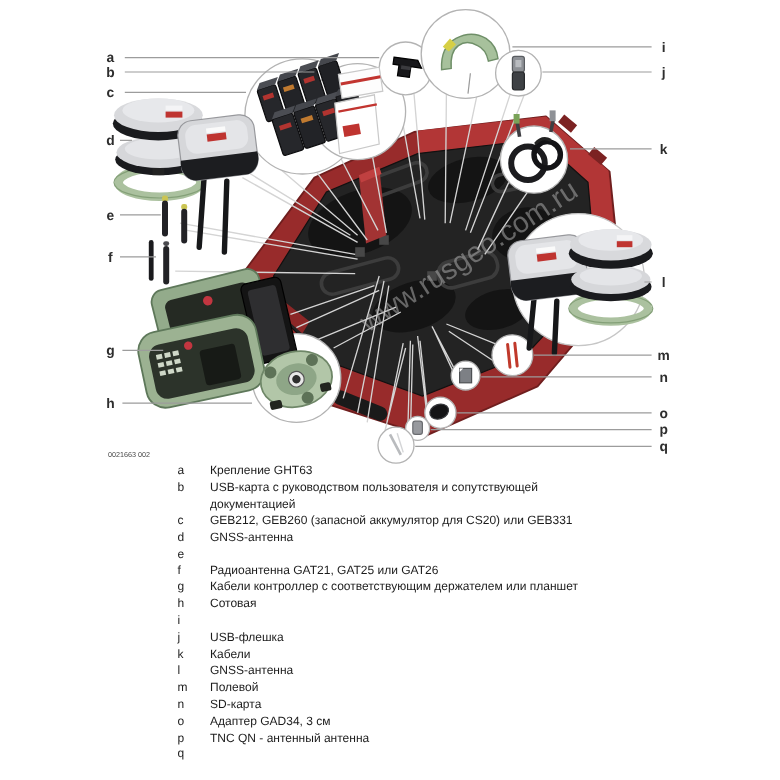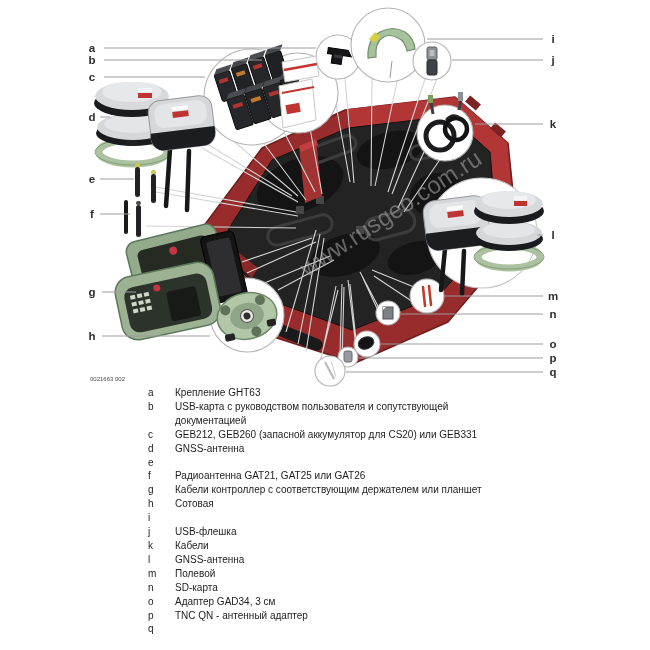--- a/index.html
+++ b/index.html
@@ -369,20 +369,20 @@
   <div class="row">
         <span class="lt">n</span>
         <span class="lx">SD-карта</span>
       </div>
   <div class="row">
         <span class="lt">o</span>
         <span class="lx">Адаптер GAD34, 3 см</span>
       </div>
   <div class="row">
         <span class="lt">p</span>
-        <span class="lx">TNC QN - антенный адаптер</span>
+        <span class="lx">TNC QN - антенный антенна</span>
       </div>
   <div class="row">
         <span class="lt">q</span>
       </div>
 </div>
 
 </div>
 
 </body></html>

